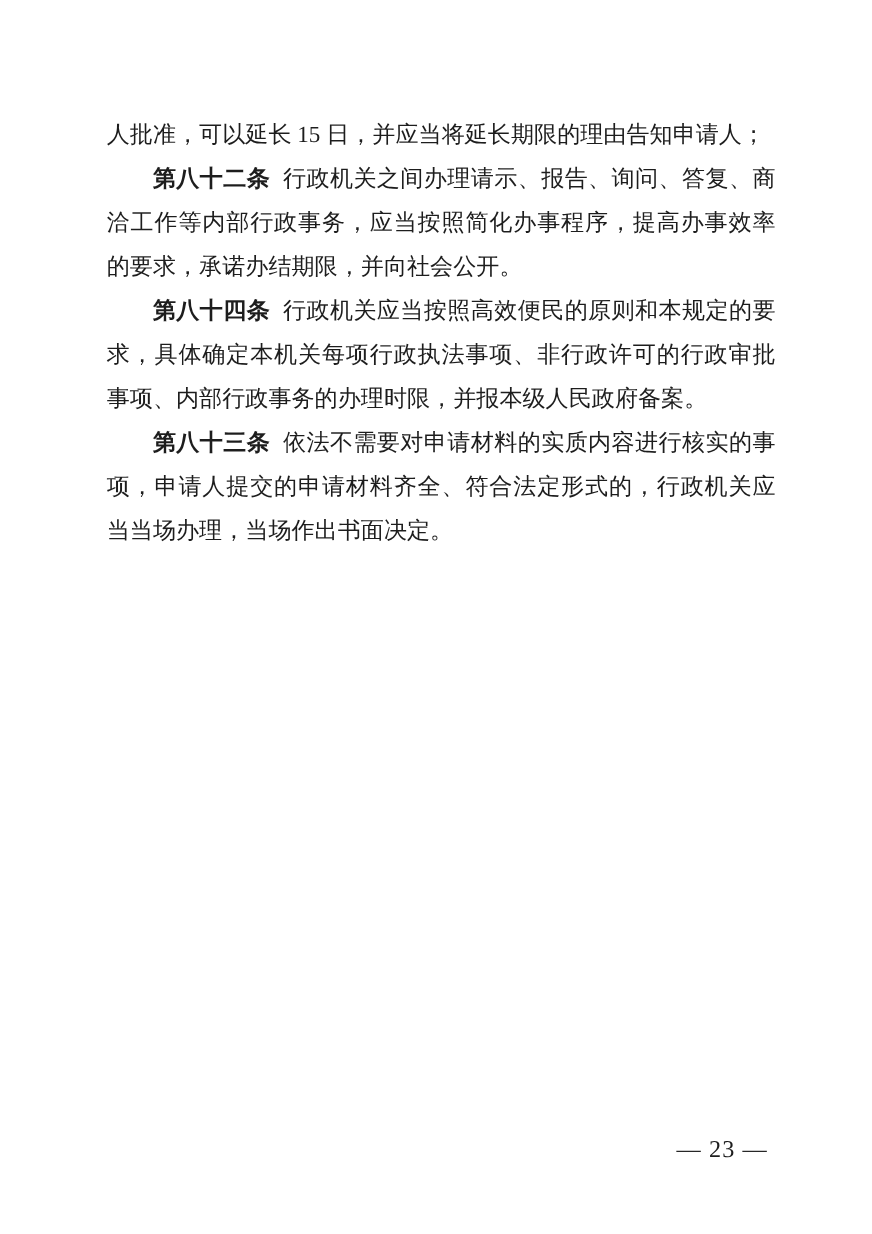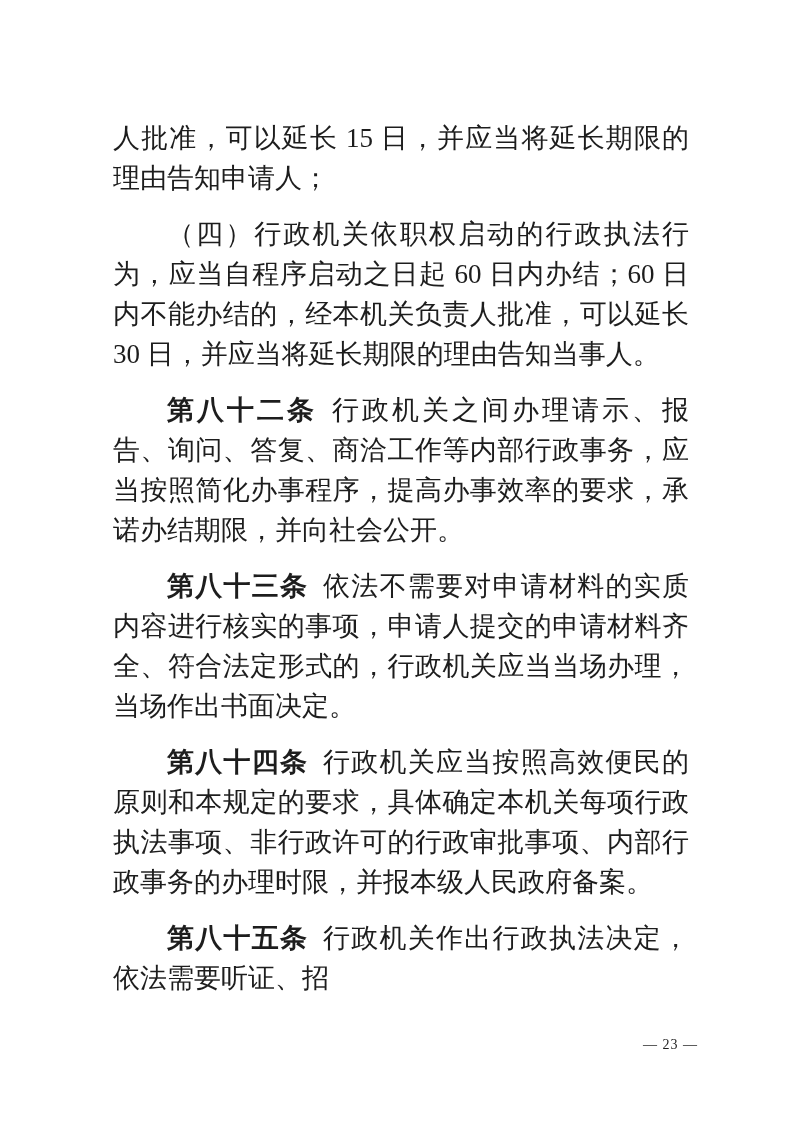--- a/index.html
+++ b/index.html
@@ -16,64 +16,62 @@
     font-family: "Liberation Serif", "DejaVu Serif", serif;
     color: #1d1d1d;
   }
   .doc-body {
     position: absolute;
     left: 97px;
     top: 102px;
     width: 608px;
   }
   p.para {
-    margin: 16px;
+    margin: 0;
     padding: 0;
-    font-size: 27px;
+    font-size: 21px;
     line-height: 40px;
     text-align: justify;
     text-justify: inter-ideograph;
     text-indent: 2em;
     word-break: break-all;
   }
   p.para.noindent {
     text-indent: 0;
   }
   .term {
     font-family: Liberation Serif, serif;
     font-weight: 700;
     margin-right: 0.55em;
   }
   .pagenum {
     position: absolute;
     top: 1030px;
     right: 95px;
-    font-size: 14px;
+    font-size: 22px;
     line-height: 30px;
     letter-spacing: 1px;
     color: #1d1d1d;
   }
 </style>
 </head>
 <body>
 
 <div class="page">
   <div class="doc-body">
 
     <p class="para noindent"><span>人批准，可以延长 15 日，并应当将延长期限的理由告知申请人；</span></p>
 
 
-    <p class="para"><span>（四）行政机关依职权启动的行政执法行为，应当自程序启动之日起 60 日内办结；60 日内不能办结的，经本机关负责人批准，可以延长 30 日，并应当将延长期限的理由告知当事人。</span></p>
 
     <p class="para"><span class="term">第八十二条</span><span>行政机关之间办理请示、报告、询问、答复、商洽工作等内部行政事务，应当按照简化办事程序，提高办事效率的要求，承诺办结期限，并向社会公开。</span></p>
 
+    <p class="para"><span class="term">第八十四条</span><span>行政机关应当按照高效便民的原则和本规定的要求，具体确定本机关每项行政执法事项、非行政许可的行政审批事项、内部行政事务的办理时限，并报本级人民政府备案。</span></p>
+
     <p class="para"><span class="term">第八十三条</span><span>依法不需要对申请材料的实质内容进行核实的事项，申请人提交的申请材料齐全、符合法定形式的，行政机关应当当场办理，当场作出书面决定。</span></p>
-
-    <p class="para"><span class="term">第八十四条</span><span>行政机关应当按照高效便民的原则和本规定的要求，具体确定本机关每项行政执法事项、非行政许可的行政审批事项、内部行政事务的办理时限，并报本级人民政府备案。</span></p>
 
 
 
-    <p class="para"><span class="term">第八十五条</span><span>行政机关作出行政执法决定，依法需要听证、招</span></p>
 
   </div>
 
   <div class="pagenum">— 23 —</div>
 </div>
 
 </body></html>

